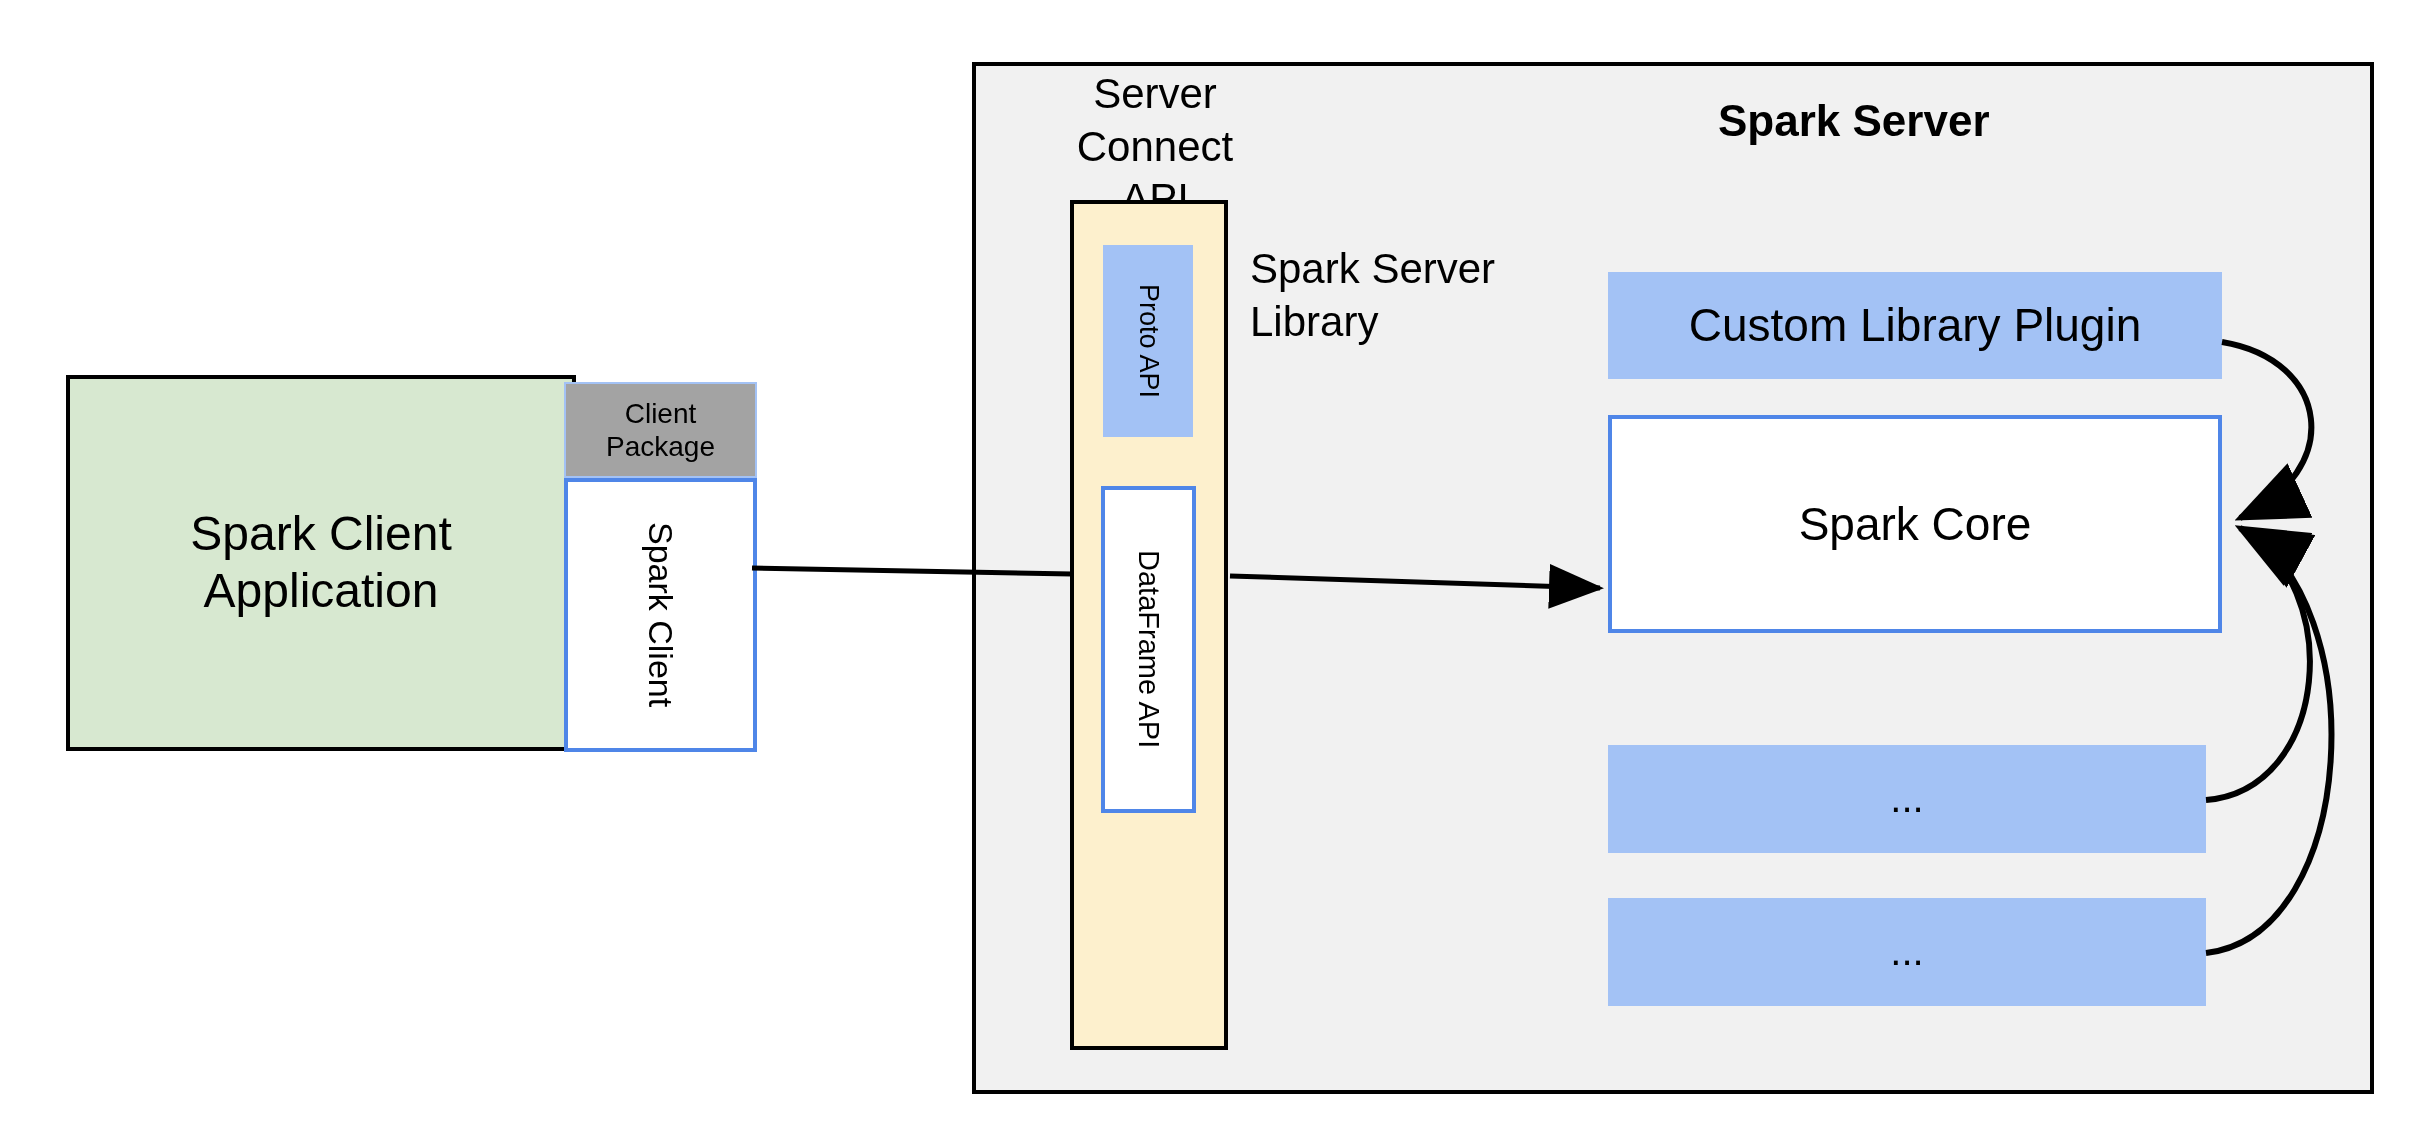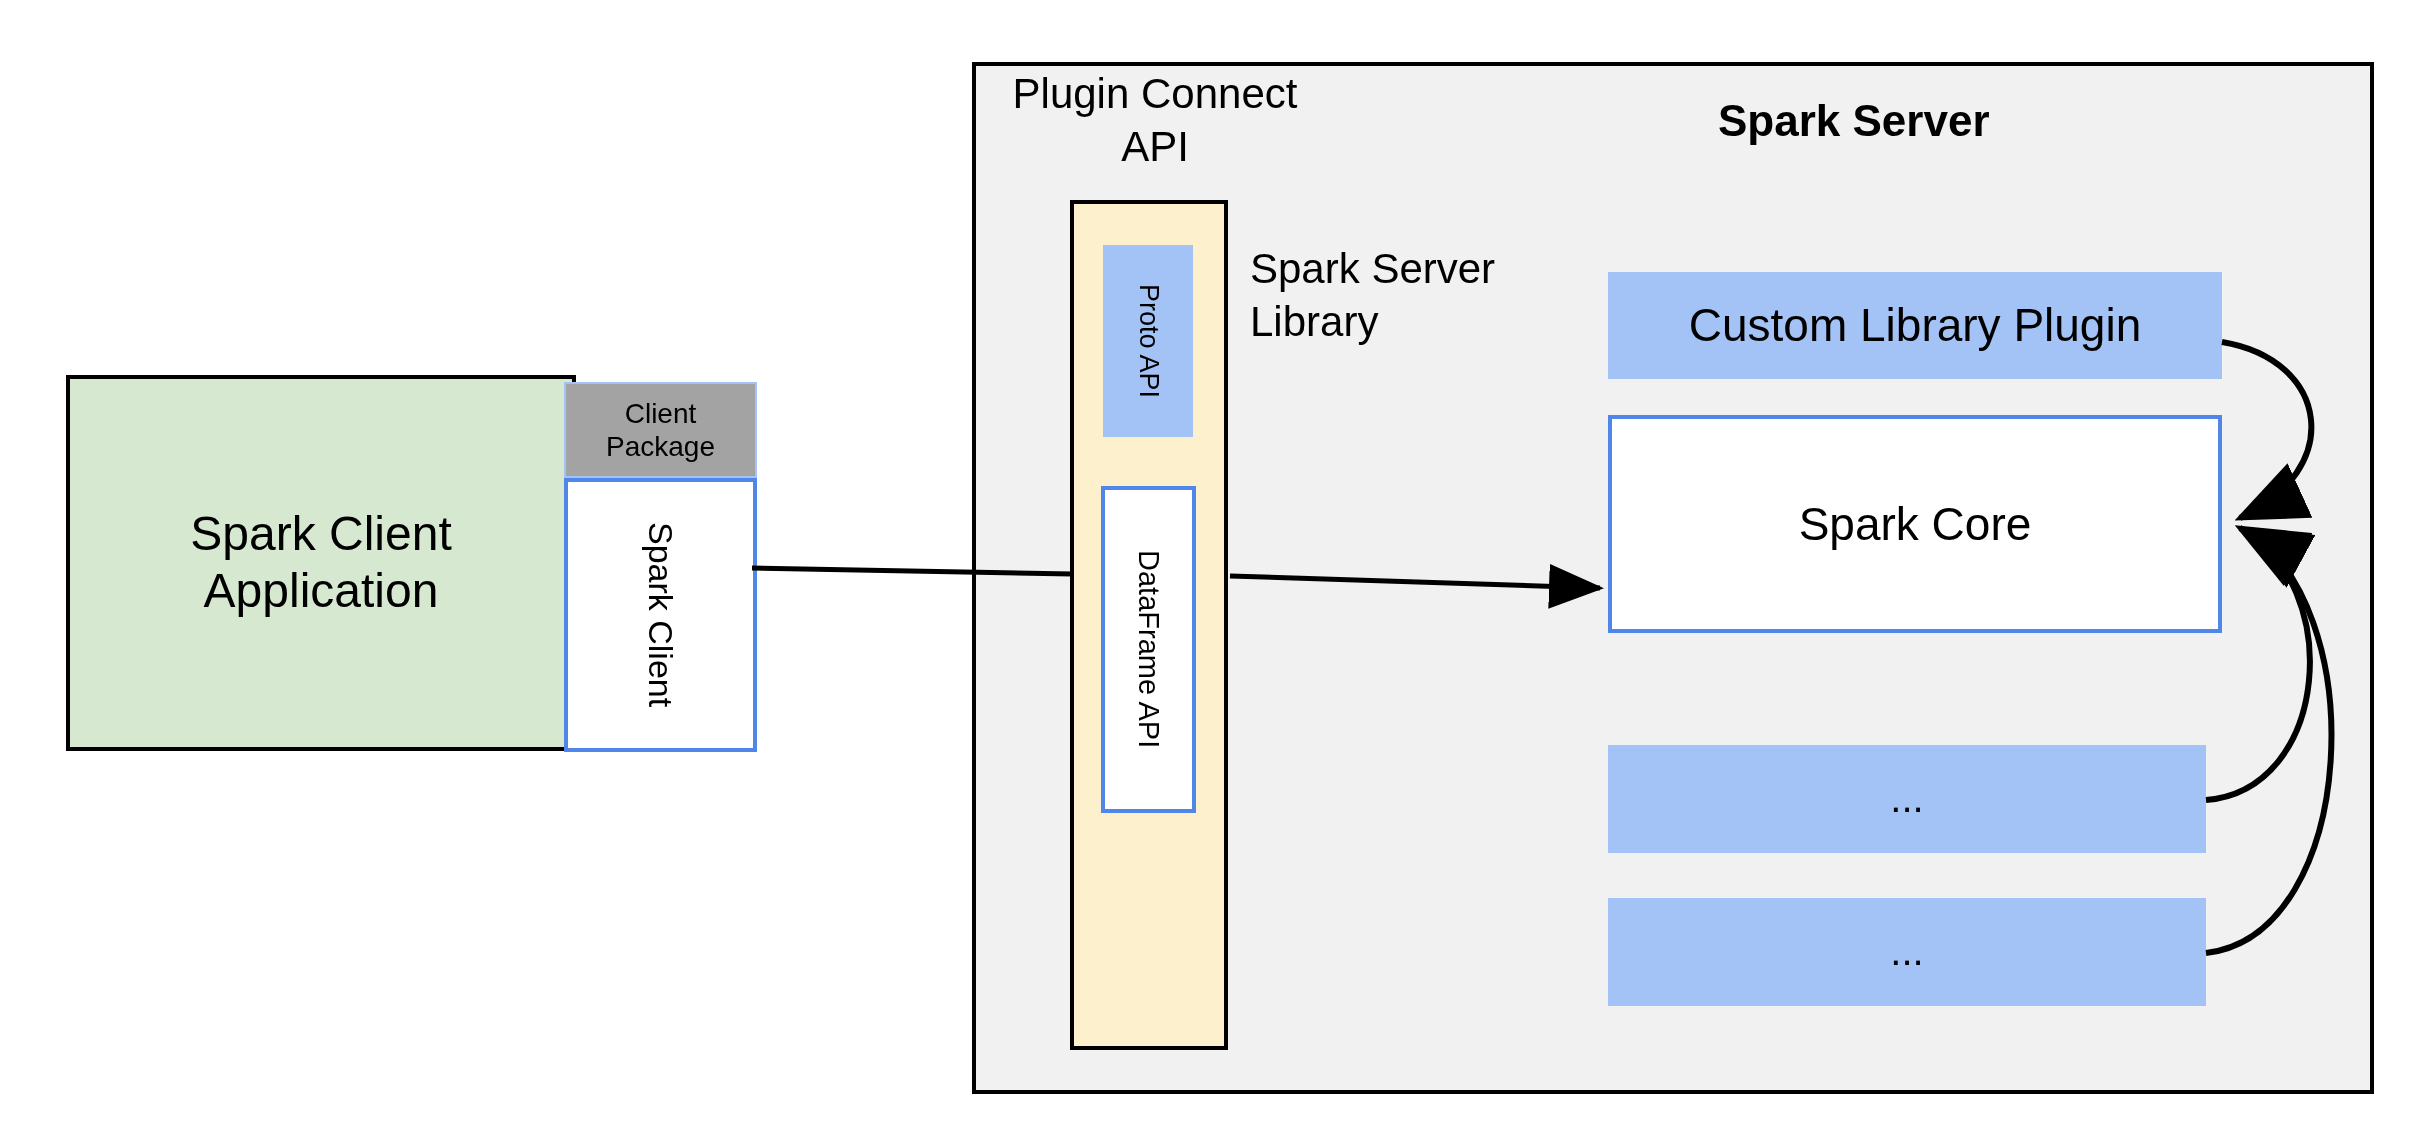--- a/index.html
+++ b/index.html
@@ -192,21 +192,21 @@
     pointer-events: none;
   }
 </style>
 </head>
 <body>
 
 <div id="canvas">
 
   <div id="server-container"></div>
 
-  <div id="spark-connect-api-label">Plugin Connect
+  <div id="spark-connect-api-label">Server Connect
 API</div>
 
   <div id="spark-server-title">Spark Server</div>
 
   <div id="spark-server-library-label">Spark Server
 Library</div>
 
   <div class="box" id="connect-column"></div>
 
   <div class="box" id="proto-api">

